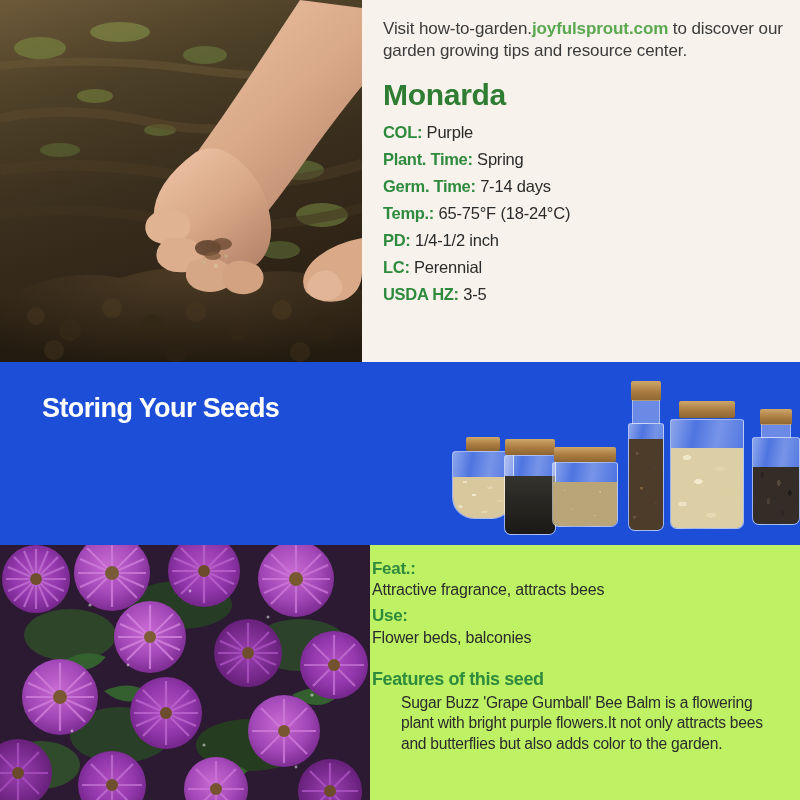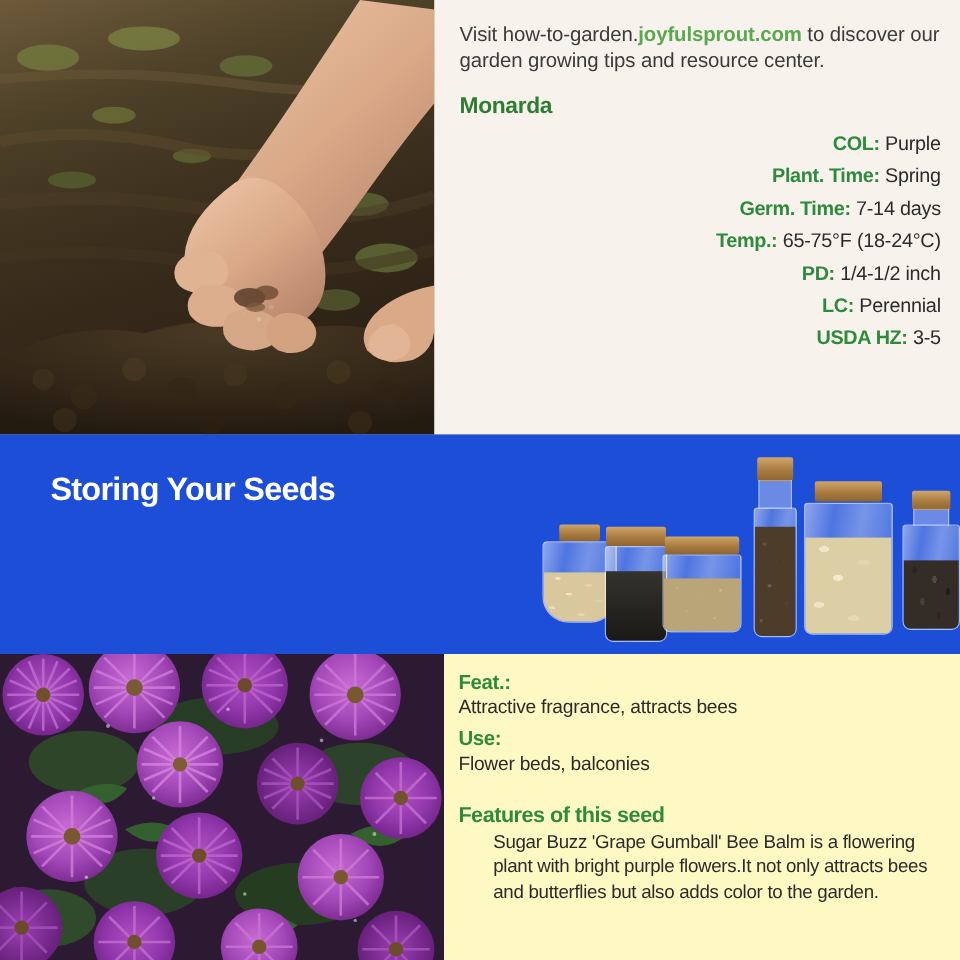--- a/index.html
+++ b/index.html
@@ -49,30 +49,29 @@
     color: #3b3b3b;
     letter-spacing: -0.1px;
   }
   .visit-link {
     color: #5aa84f;
     font-weight: 700;
   }
 
   .plant-title {
     margin-top: 16px;
-    font-size: 19px;
+    font-size: 30px;
     font-weight: 700;
     color: #2e7d32;
     letter-spacing: -0.3px;
   }
 
   .spec-list {
     margin-top: 8px;
     list-style: none;
-    text-align: right;
   }
   .spec-row {
     display: block;
     margin-bottom: 2px;
     white-space: nowrap;
     line-height: 1.50;
   }
   .spec-key {
     font-size: 16.5px;
     font-weight: 700;
@@ -214,22 +213,22 @@
     left: 0; top: 0;
     width: 370px; height: 255px;
     overflow: hidden;
     background: #4a1f52;
   }
 
   .info-bottom {
     position: absolute;
     left: 370px; top: 0;
     width: 430px; height: 255px;
-    background: #fef9c3;
-    padding: 13px 14px 0 12px;
+    background: #bef264;
+    padding: 13px 14px 0 2px;
   }
 
   .blk { margin-bottom: 4px; }
   .blk-label {
     font-size: 17px;
     font-weight: 700;
     color: #2e8b3d;
     letter-spacing: -0.3px;
     line-height: 1.32;
   }

